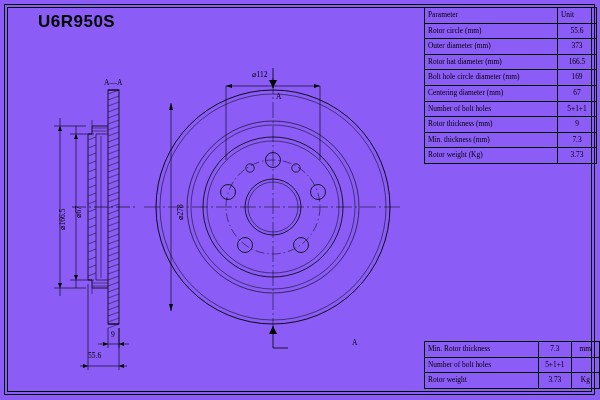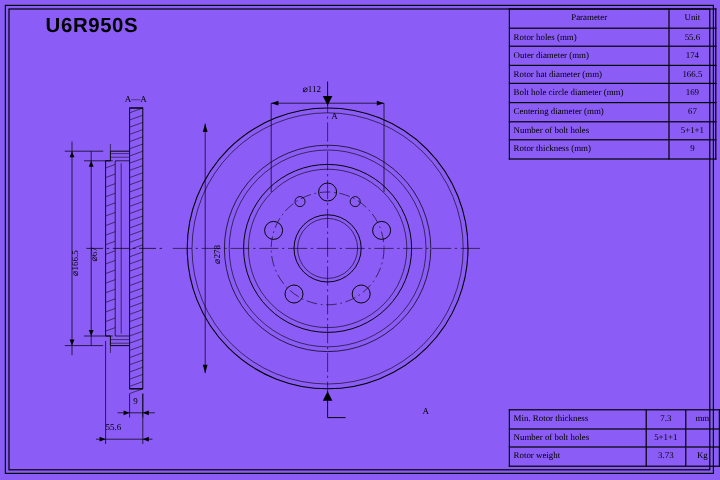--- a/index.html
+++ b/index.html
@@ -13,21 +13,21 @@
   .part-title{
     position:absolute;left:38px;top:12px;font-size:17px;font-weight:bold;
     letter-spacing:.5px;font-family:"Liberation Sans",sans-serif;color:#000;
   }
 
   
   table.spec{position:absolute;border-collapse:collapse;font-size:7.4px;
              font-family:"Liberation Serif",serif;color:#000;}
   table.spec td{border:1px solid #000;padding:0 3px;height:14.6px;line-height:14.6px;white-space:nowrap;}
   table.spec td.val{text-align:center;}
-  table.spec td.hdr{text-align:center;}
+  table.spec td.hdr{}
 
   #top-table{left:424px;top:7px;}
   #top-table td.p{width:126px;}
   #top-table td.u{width:32px;margin-top:24px;}
 
   #bot-table{left:424px;top:341px;}
   #bot-table td.p{width:110px;margin-top:24px;}
   #bot-table td.v{width:26px;}
   #bot-table td.u{width:22px;margin-top:44px;}
 
@@ -48,46 +48,54 @@
 
   <div class="part-title">U6R950S</div>
 
   <table class="spec" id="top-table">
     <tbody>
         <tr>
       <td class="p hdr">Parameter</td>
       <td class="u hdr">Unit</td>
     </tr>
     <tr>
-      <td class="p">Rotor holes (mm)</td>
+      <td class="p">Rotor circle (mm)</td>
       <td class="u val">55.6</td>
     </tr>
     <tr>
       <td class="p">Outer diameter (mm)</td>
-      <td class="u val">174</td>
+      <td class="u val">373</td>
     </tr>
     <tr>
       <td class="p">Rotor hat diameter (mm)</td>
       <td class="u val">166.5</td>
     </tr>
     <tr>
       <td class="p">Bolt hole circle diameter (mm)</td>
       <td class="u val">169</td>
     </tr>
     <tr>
       <td class="p">Centering diameter (mm)</td>
       <td class="u val">67</td>
     </tr>
     <tr>
       <td class="p">Number of bolt holes</td>
       <td class="u val">5+1+1</td>
     </tr>
     <tr>
       <td class="p">Rotor thickness (mm)</td>
       <td class="u val">9</td>
+    </tr>
+    <tr>
+      <td class="p">Min. thickness (mm)</td>
+      <td class="u val">7.3</td>
+    </tr>
+    <tr>
+      <td class="p">Rotor weight (Kg)</td>
+      <td class="u val">3.73</td>
     </tr>
   </tbody>
     </table>
 
   <table class="spec" id="bot-table">
     <tbody>
         <tr>
       <td class="p">Min. Rotor thickness</td>
       <td class="v val">7.3</td>
       <td class="u val">mm</td>

